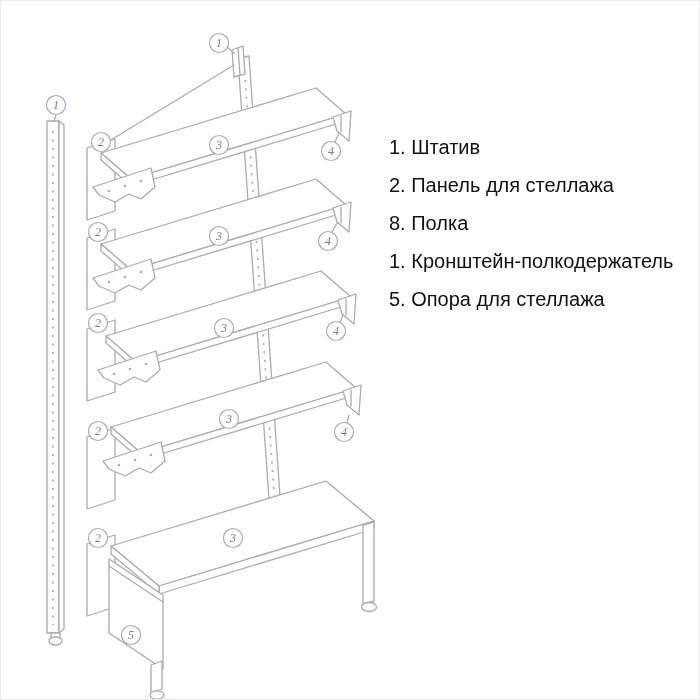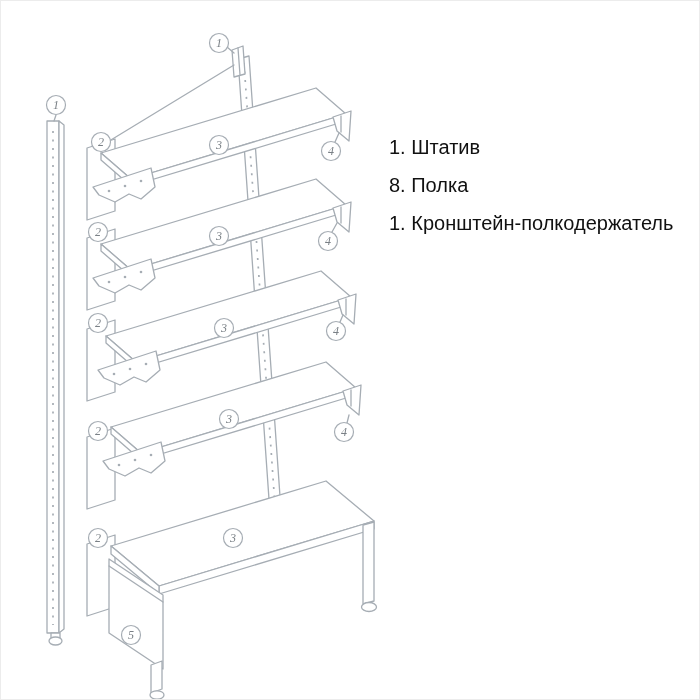--- a/index.html
+++ b/index.html
@@ -190,17 +190,19 @@
 
       <g>
         <circle class="co" cx="130" cy="634" r="9.5"></circle>
         <text class="cot" x="130" y="638">5</text>
       </g>
     </g>
   </svg>
 
   <div class="legend">
     <div class="legend-item">1. Штатив</div>
+    <div class="legend-item">2. Панель для стеллажа</div>
     <div class="legend-item">8. Полка</div>
     <div class="legend-item">1. Кронштейн-полкодержатель</div>
+    <div class="legend-item">5. Опора для стеллажа</div>
   </div>
 
 </div>
 
 </body></html>

